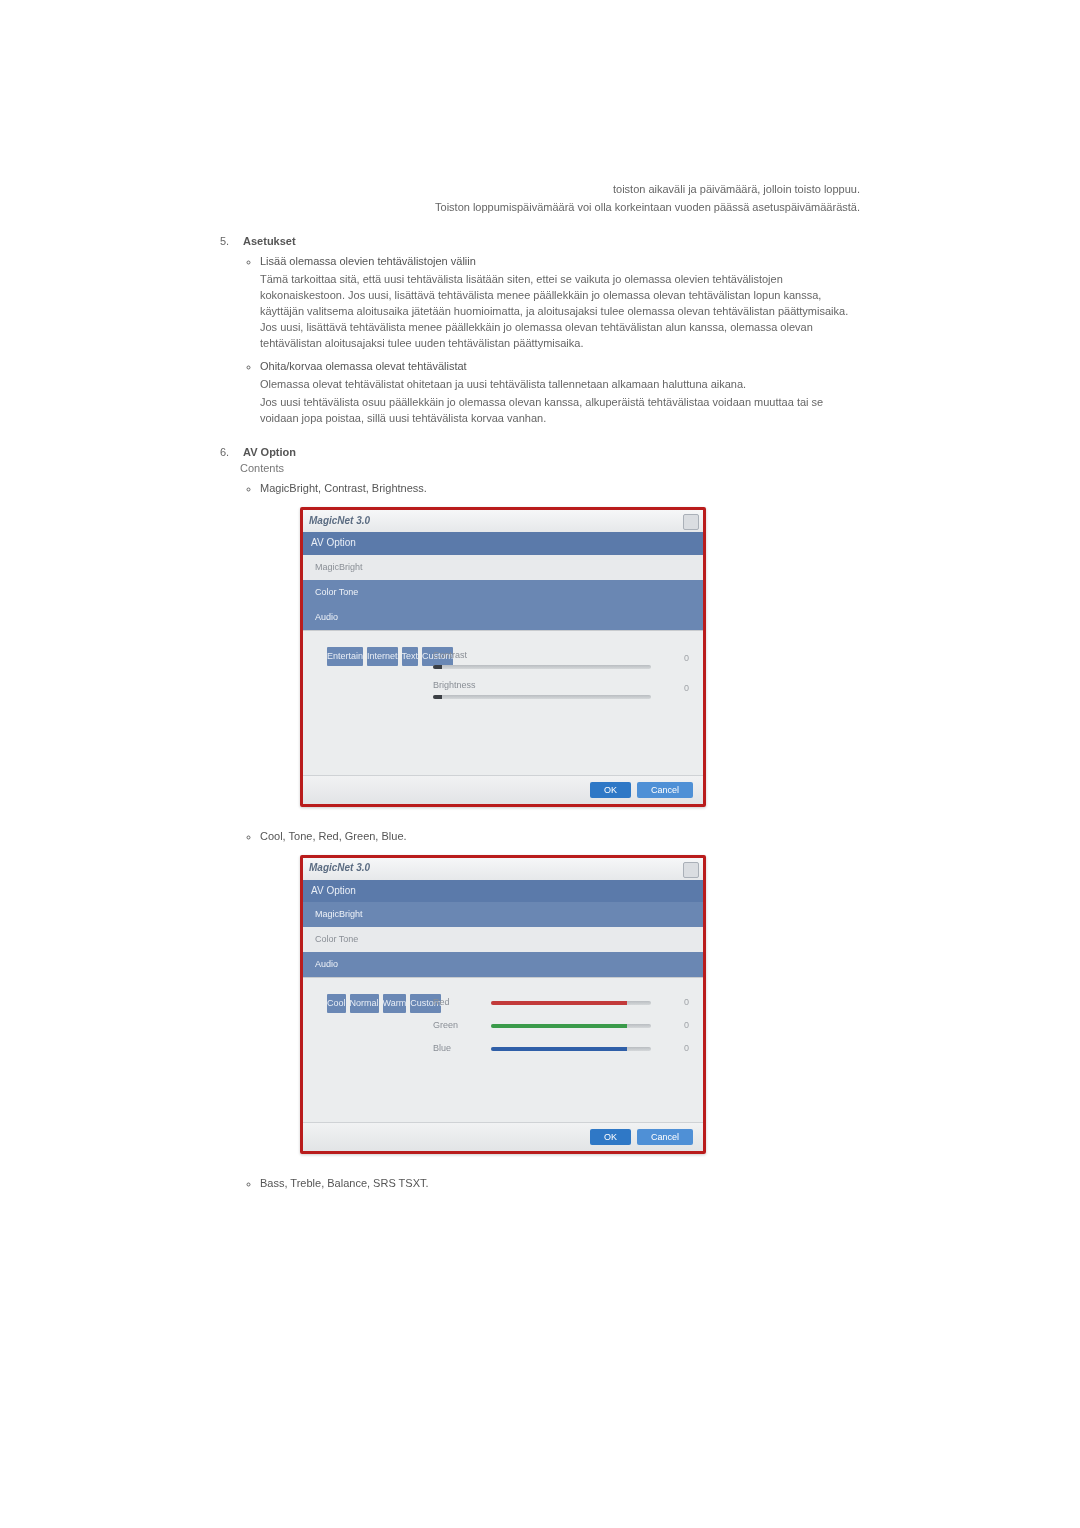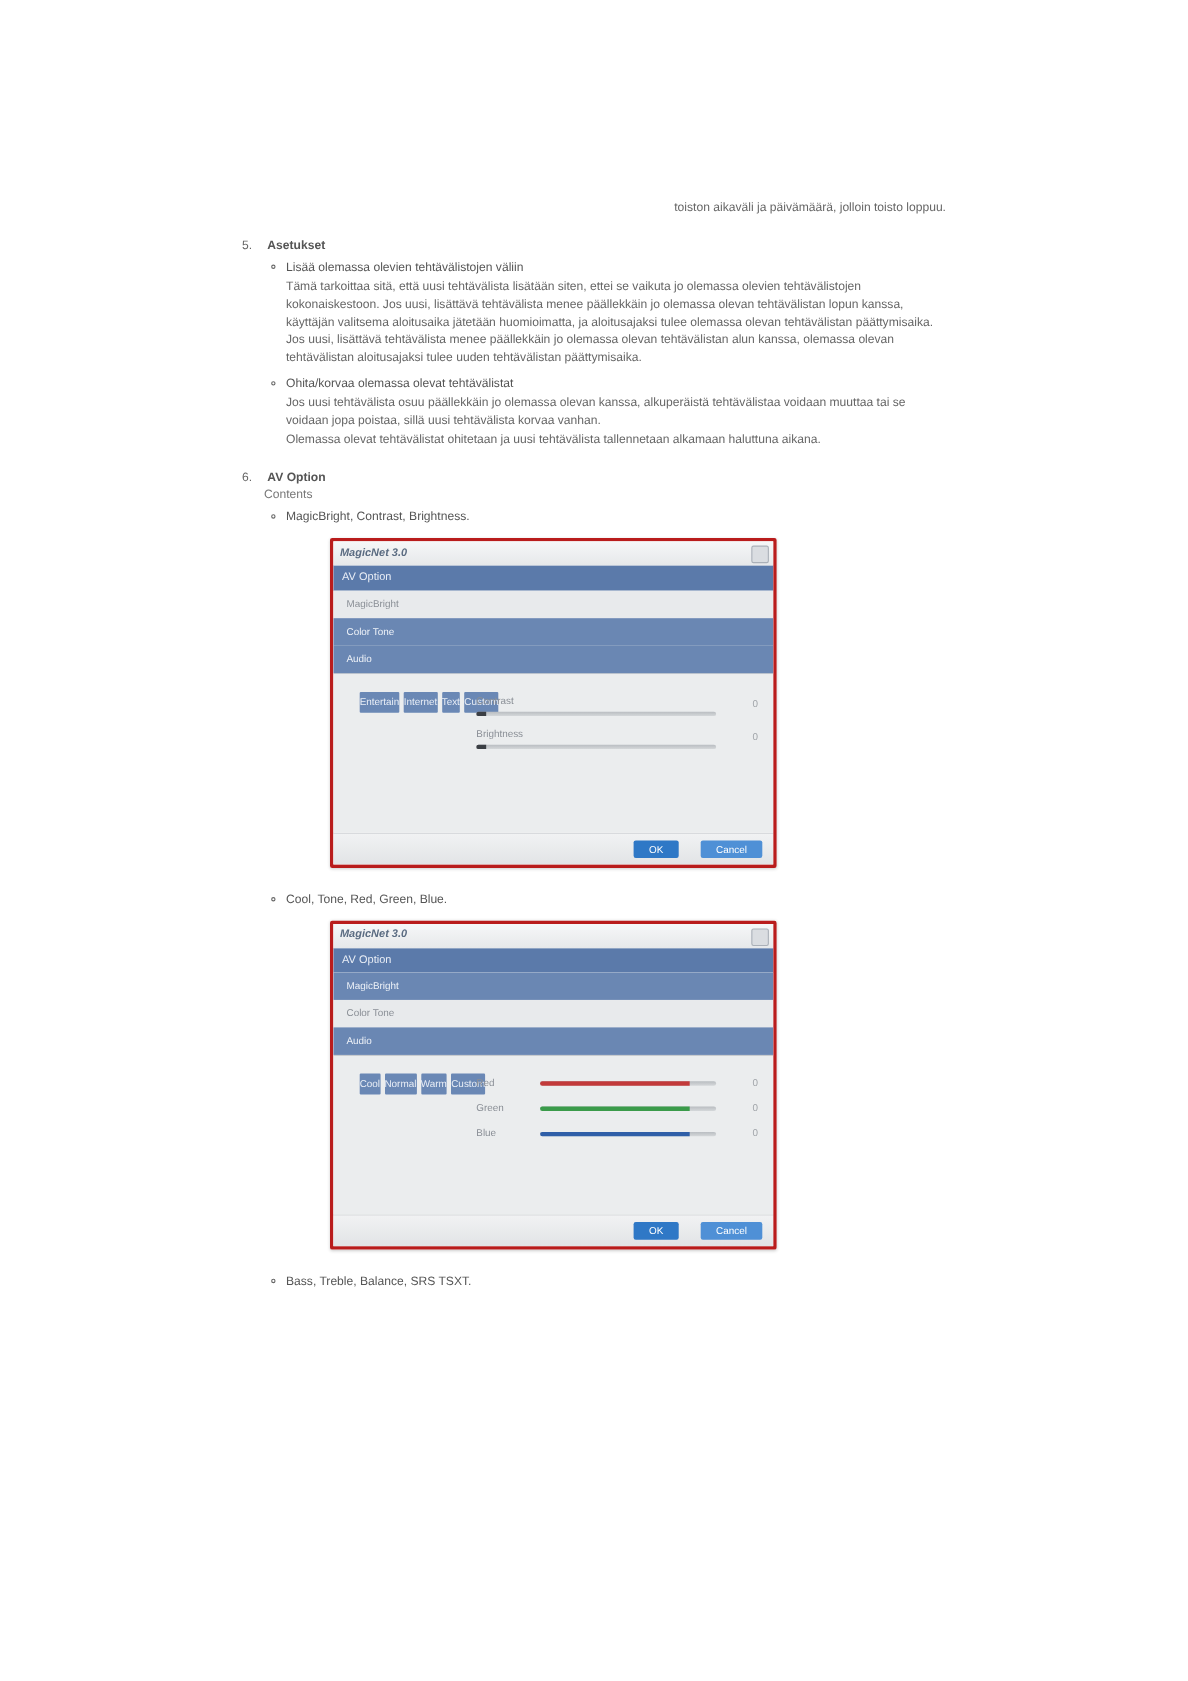--- a/index.html
+++ b/index.html
@@ -159,54 +159,55 @@
     width: 14px;
     font-size: 9px;
     color: #a0a4a9;
     text-align: right;
   }
   .dlg-footer {
     background: linear-gradient(#f1f2f3, #e2e4e6);
     padding: 6px 10px;
     display: flex;
     justify-content: flex-end;
-    gap: 20px;
+    gap: 6px;
     border-top: 1px solid #cfd2d5;
   }
   .btn {
     font-size: 9px;
     color: #ffffff;
     padding: 3px 14px;
     border-radius: 2px;
     border: none;
   }
   .btn.ok { background: #2f78c6; }
   .btn.cancel { background: #4f90d6; }
 </style>
 </head>
 <body>
 
 <div class="page">
 
   <div class="indent1" style="margin-left:110px;">
     <div class="para">toiston aikaväli ja päivämäärä, jolloin toisto loppuu.</div>
+    <div class="para">Toiston loppumispäivämäärä voi olla korkeintaan vuoden päässä asetuspäivämäärästä.</div>
   </div>
 
   <div class="list-num">
     <span class="num">5.</span>
     <span class="bold">Asetukset</span>
     <ul class="circle">
       <li>
         <span class="lead">Lisää olemassa olevien tehtävälistojen väliin</span>
         <div class="para">Tämä tarkoittaa sitä, että uusi tehtävälista lisätään siten, ettei se vaikuta jo olemassa olevien tehtävälistojen kokonaiskestoon. Jos uusi, lisättävä tehtävälista menee päällekkäin jo olemassa olevan tehtävälistan lopun kanssa, käyttäjän valitsema aloitusaika jätetään huomioimatta, ja aloitusajaksi tulee olemassa olevan tehtävälistan päättymisaika. Jos uusi, lisättävä tehtävälista menee päällekkäin jo olemassa olevan tehtävälistan alun kanssa, olemassa olevan tehtävälistan aloitusajaksi tulee uuden tehtävälistan päättymisaika.</div>
       </li>
       <li>
         <span class="lead">Ohita/korvaa olemassa olevat tehtävälistat</span>
+        <div class="para">Olemassa olevat tehtävälistat ohitetaan ja uusi tehtävälista tallennetaan alkamaan haluttuna aikana.</div>
         <div class="para">Jos uusi tehtävälista osuu päällekkäin jo olemassa olevan kanssa, alkuperäistä tehtävälistaa voidaan muuttaa tai se voidaan jopa poistaa, sillä uusi tehtävälista korvaa vanhan.</div>
-        <div class="para">Olemassa olevat tehtävälistat ohitetaan ja uusi tehtävälista tallennetaan alkamaan haluttuna aikana.</div>
       </li>
     </ul>
   </div>
 
   <div class="list-num">
     <span class="num">6.</span>
     <span class="bold">AV Option</span>
     <div class="subtext">Contents</div>
 
     <ul class="circle">

